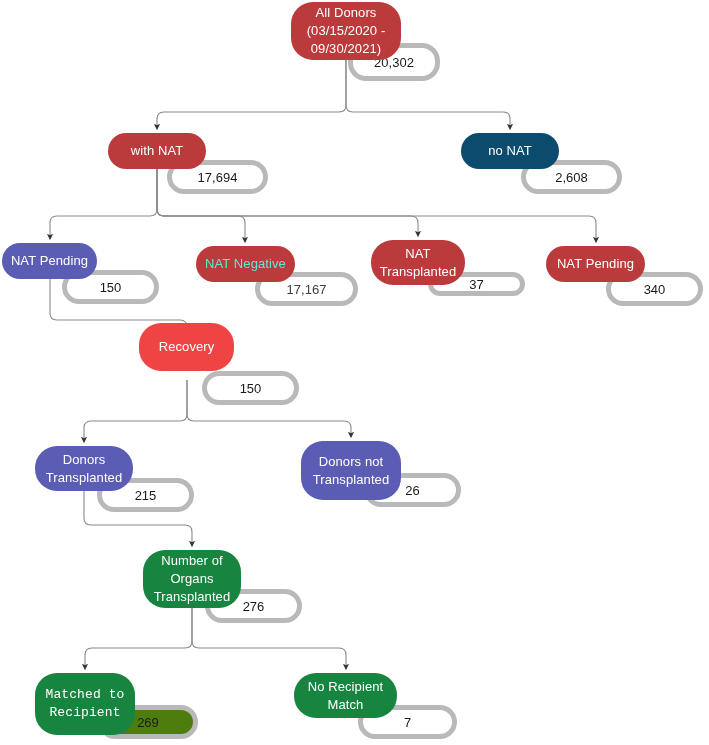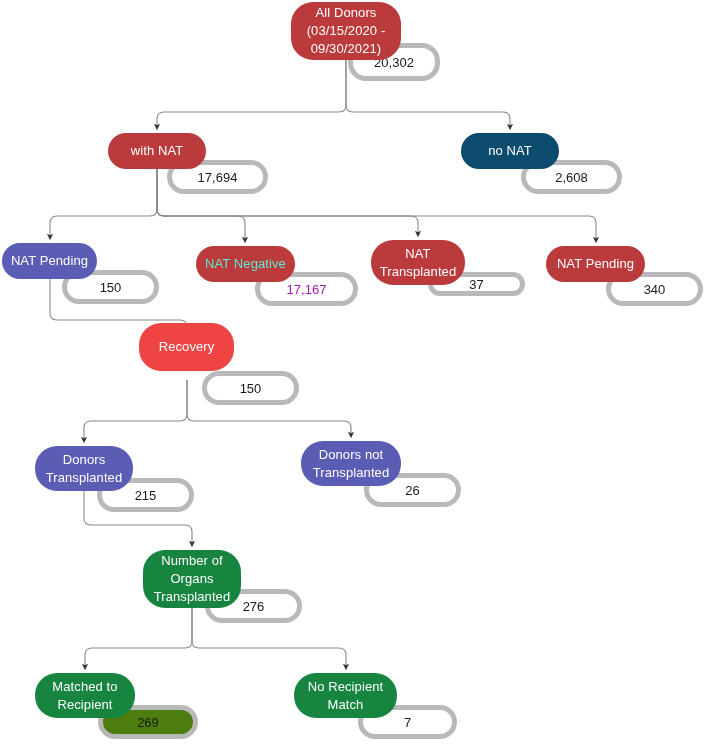--- a/index.html
+++ b/index.html
@@ -65,39 +65,39 @@
       <div class="badge" style="left: 348px; top: 43px; width: 92px; height: 38px; border-color: rgb(185, 185, 185); background: rgb(255, 255, 255); color: rgb(26, 26, 26);">20,302</div>
       <div class="node" style="left: 291px; top: 2px; width: 110px; height: 58px; background: rgb(187, 58, 60); color: rgb(255, 255, 255);">All Donors
 (03/15/2020 -
 09/30/2021)</div>
       <div class="badge" style="left: 167px; top: 160px; width: 101px; height: 34px; border-color: rgb(185, 185, 185); background: rgb(255, 255, 255); color: rgb(26, 26, 26);">17,694</div>
       <div class="node" style="left: 108px; top: 133px; width: 98px; height: 36px; background: rgb(187, 58, 60); color: rgb(255, 255, 255);">with NAT</div>
       <div class="badge" style="left: 521px; top: 160px; width: 101px; height: 34px; border-color: rgb(185, 185, 185); background: rgb(255, 255, 255); color: rgb(26, 26, 26);">2,608</div>
       <div class="node" style="left: 461px; top: 133px; width: 98px; height: 36px; background: #0c4a6e; color: rgb(255, 255, 255);">no NAT</div>
       <div class="badge" style="left: 62px; top: 270px; width: 97px; height: 34px; border-color: rgb(185, 185, 185); background: rgb(255, 255, 255); color: rgb(26, 26, 26);">150</div>
       <div class="node" style="left: 2px; top: 243px; width: 95px; height: 36px; background: rgb(91, 92, 179); color: rgb(255, 255, 255);">NAT Pending</div>
-      <div class="badge" style="left: 255px; top: 272px; width: 103px; height: 34px; border-color: rgb(185, 185, 185); background: rgb(255, 255, 255); color: #a21caf;">17,167</div>
+      <div class="badge" style="left: 255px; top: 272px; width: 103px; height: 34px; border-color: rgb(185, 185, 185); background: rgb(255, 255, 255); color: #404040;">17,167</div>
       <div class="node" style="left: 196px; top: 246px; width: 99px; height: 36px; background: rgb(187, 58, 60); color: #5eead4;">NAT Negative</div>
       <div class="badge" style="left: 428px; top: 272px; width: 97px; height: 24px; border-color: rgb(185, 185, 185); background: rgb(255, 255, 255); color: rgb(26, 26, 26);">37</div>
       <div class="node" style="left: 371px; top: 240px; width: 94px; height: 45px; background: rgb(187, 58, 60); color: rgb(255, 255, 255);">NAT
 Transplanted</div>
       <div class="badge" style="left: 606px; top: 272px; width: 97px; height: 34px; border-color: rgb(185, 185, 185); background: rgb(255, 255, 255); color: rgb(26, 26, 26);">340</div>
       <div class="node" style="left: 546px; top: 246px; width: 99px; height: 36px; background: rgb(187, 58, 60); color: rgb(255, 255, 255);">NAT Pending</div>
       <div class="badge" style="left: 202px; top: 371px; width: 97px; height: 34px; border-color: rgb(185, 185, 185); background: rgb(255, 255, 255); color: rgb(26, 26, 26);">150</div>
       <div class="node" style="left: 139px; top: 323px; width: 95px; height: 48px; background: #ef4444; color: rgb(255, 255, 255);">Recovery</div>
       <div class="badge" style="left: 97px; top: 478px; width: 97px; height: 34px; border-color: rgb(185, 185, 185); background: rgb(255, 255, 255); color: rgb(26, 26, 26);">215</div>
       <div class="node" style="left: 35px; top: 446px; width: 98px; height: 45px; background: rgb(91, 92, 179); color: rgb(255, 255, 255);">Donors
 Transplanted</div>
       <div class="badge" style="left: 364px; top: 473px; width: 97px; height: 34px; border-color: rgb(185, 185, 185); background: rgb(255, 255, 255); color: rgb(26, 26, 26);">26</div>
-      <div class="node" style="left: 301px; top: 441px; width: 100px; height: 45px; background: rgb(91, 92, 179); color: rgb(255, 255, 255);">Donors not
+      <div class="node" style="left: 301px; top: 441px; width: 100px; height: 59px; background: rgb(91, 92, 179); color: rgb(255, 255, 255);">Donors not
 Transplanted</div>
       <div class="badge" style="left: 205px; top: 589px; width: 97px; height: 34px; border-color: rgb(185, 185, 185); background: rgb(255, 255, 255); color: rgb(26, 26, 26);">276</div>
       <div class="node" style="left: 143px; top: 550px; width: 98px; height: 58px; background: rgb(23, 132, 63); color: rgb(255, 255, 255); border-radius: 22px;">Number of
 Organs
 Transplanted</div>
       <div class="badge" style="left: 98px; top: 705px; width: 100px; height: 34px; border-color: rgb(185, 185, 185); background: #4d7c0f; color: rgb(26, 26, 26);">269</div>
-      <div class="node" style="left: 35px; top: 673px; width: 100px; height: 45px; background: rgb(23, 132, 63); color: rgb(255, 255, 255);">Matched to
+      <div class="node" style="left: 35px; top: 673px; width: 100px; height: 62px; background: rgb(23, 132, 63); color: rgb(255, 255, 255); font-family: Liberation Mono, monospace;">Matched to
 Recipient</div>
       <div class="badge" style="left: 358px; top: 705px; width: 99px; height: 34px; border-color: rgb(185, 185, 185); background: rgb(255, 255, 255); color: rgb(26, 26, 26);">7</div>
       <div class="node" style="left: 294px; top: 673px; width: 103px; height: 45px; background: rgb(23, 132, 63); color: rgb(255, 255, 255);">No Recipient
 Match</div>
     </div>
 </div>
 
 </body></html>

